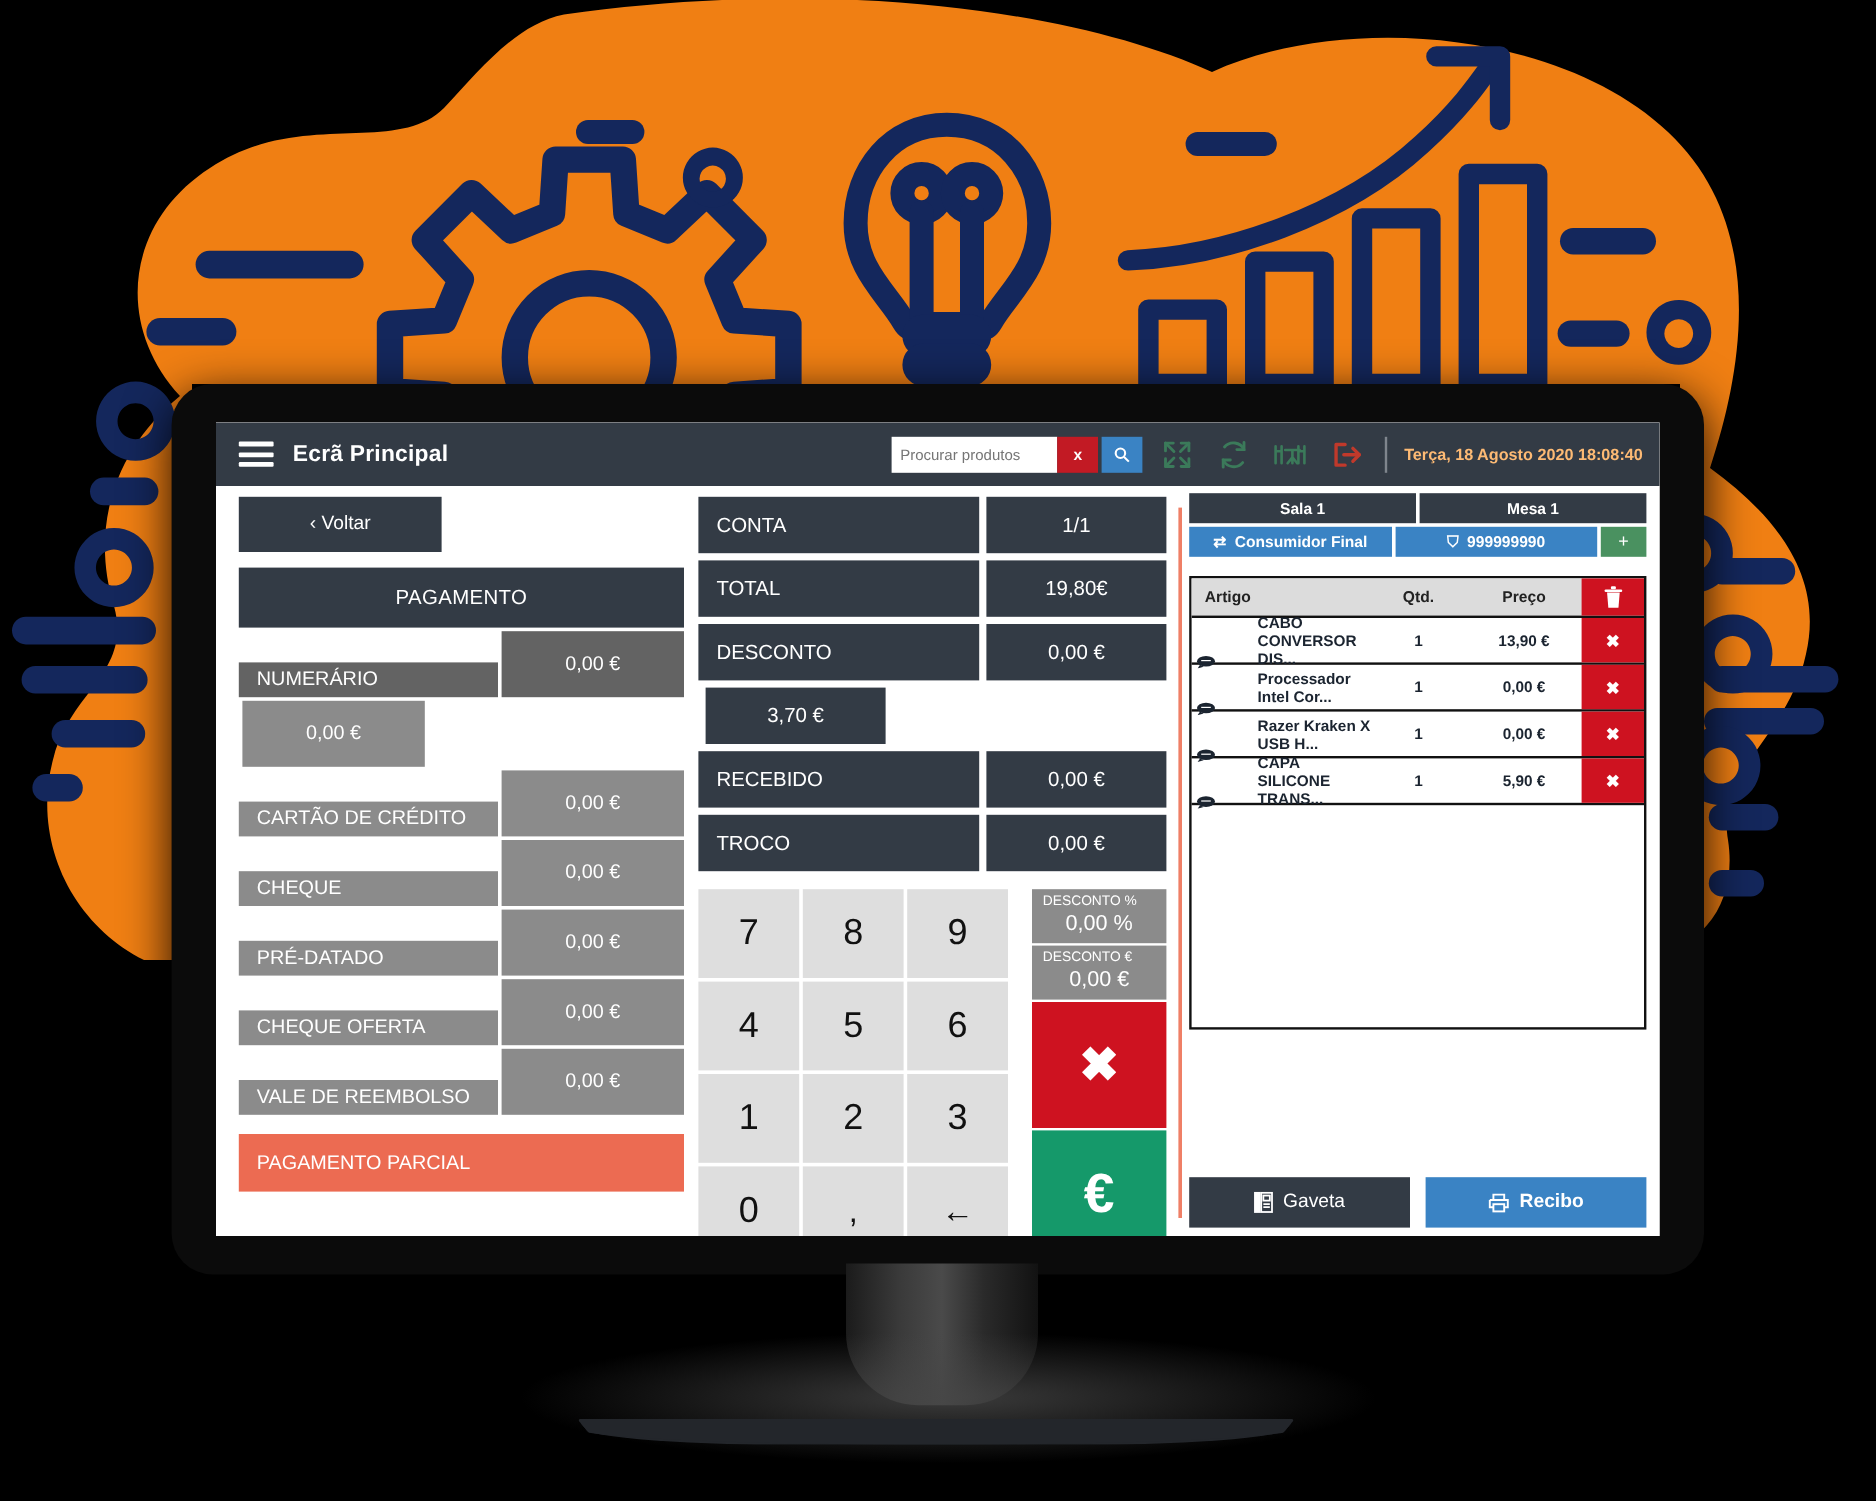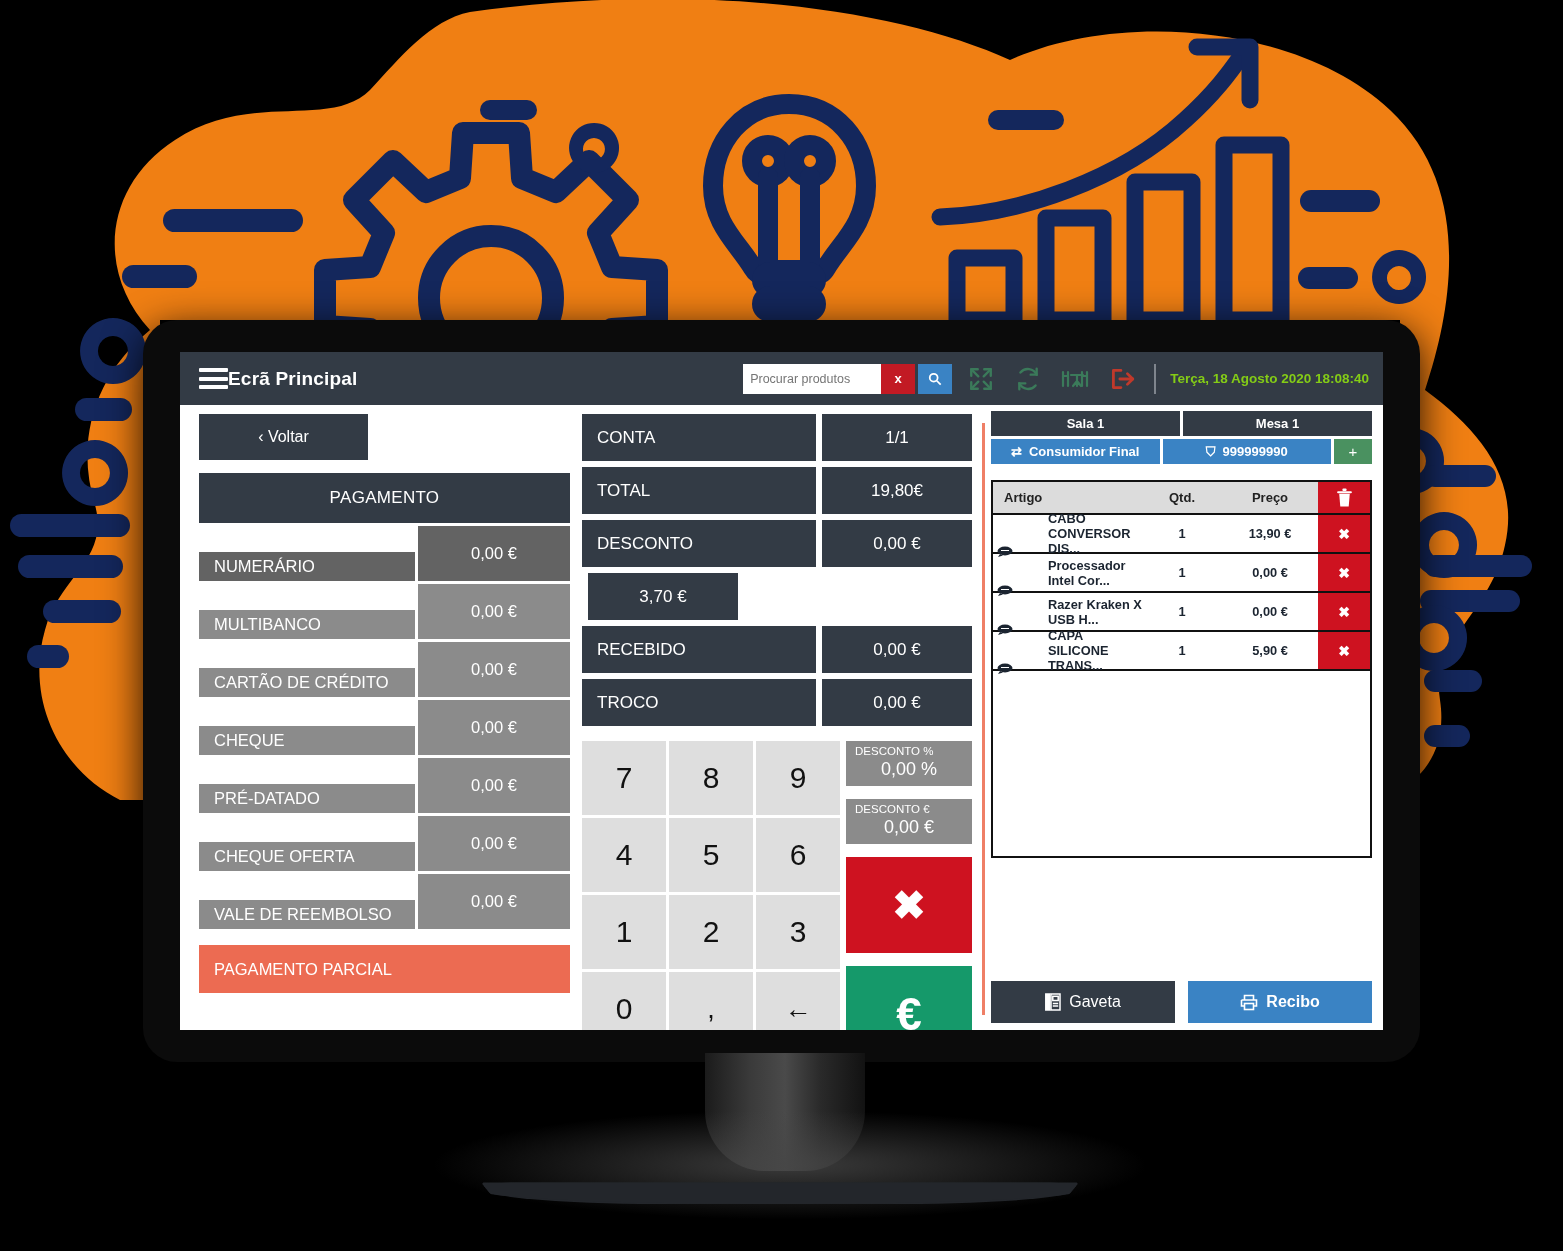--- a/index.html
+++ b/index.html
@@ -46,34 +46,34 @@
     background:#23262b; border-radius: 12px 12px 50% 50%;
   }
 
   
   .topbar {
     position:absolute; left:0; top:0; width:1203px; height:53px;
     background:#333b45; display:flex; align-items:center;
   }
   .hamburger { margin-left:19px; width:29px; height:21px; display:flex; flex-direction:column; justify-content:space-between; cursor:pointer; }
   .hamburger span { display:block; height:4px; background:#fff; border-radius:1px; }
-  .app-title { margin-left:0; color:#fff; font-weight:bold; font-size:19px; letter-spacing:.2px; }
+  .app-title { margin-left:16px; color:#fff; font-weight:bold; font-size:19px; letter-spacing:.2px; }
 
   .topbar-right { margin-left:auto; display:flex; align-items:center; height:100%; padding-right:14px; }
   .search-wrap { display:flex; height:30px; align-items:stretch; }
   .search-input {
     width:138px; background:#fff; border:none; outline:none;
     font-size:12.5px; color:#555; padding:0 7px; font-family:"Liberation Sans",sans-serif;
   }
   .search-clear { width:34px; background:#c21a24; color:#fff; border:none; font-size:13px; font-weight:bold; cursor:pointer; }
   .search-go { width:34px; background:#3a83c4; color:#fff; border:none; font-size:13px; cursor:pointer; margin-left:3px; display:flex;align-items:center;justify-content:center;}
   .tool-icon { width:36px; height:30px; margin-left:11px; display:flex; align-items:center; justify-content:center; cursor:pointer; }
   .tool-icon:first-of-type { margin-left:18px; }
   .divider-v { width:2px; height:30px; background:#7f858d; margin:0 14px; }
-  .clock { color:#84cc16; font-size:13.5px; font-weight:bold; white-space:nowrap; }
+  .clock { color:#fdba74; font-size:13.5px; font-weight:bold; white-space:nowrap; }
 
   
   .content { position:absolute; left:0; top:53px; width:1203px; height:625px; background:#fff; }
 
   
   .col-left { position:absolute; left:19px; top:9px; width:371px; }
   .btn-voltar {
     width:169px; height:46px; background:#333b45; color:#fff;
     display:flex; align-items:center; justify-content:center; font-size:16px; cursor:pointer;
   }
@@ -93,21 +93,21 @@
   
   .col-mid { position:absolute; left:402px; top:9px; width:390px; }
   .tot-row { display:flex; margin-bottom:6px; height:47px; }
   .tot-name { flex:1; background:#333b45; color:#fff; display:flex; align-items:center; padding-left:15px; font-size:17px; }
   .tot-val { width:150px; margin-left:6px; background:#333b45; color:#fff; display:flex; align-items:center; justify-content:center; font-size:17px; }
 
   .keypad { margin-top:15px; display:flex; }
   .keys { display:grid; grid-template-columns:repeat(3,84px); grid-auto-rows:74px; gap:3px; }
   .key { background:#dedede; color:#111; display:flex; align-items:center; justify-content:center; font-size:30px; cursor:pointer; }
   .key.sym { font-size:27px; }
-  .side-keys { margin-left:6px; width:133px; display:flex; flex-direction:column; gap:13px; }
+  .side-keys { margin-left:20px; width:133px; display:flex; flex-direction:column; gap:2px; }
   .disc-btn { background:#8b8b8b; color:#fff; padding:4px 9px 6px; cursor:pointer; }
   .disc-lbl { font-size:11.5px; display:block; line-height:1.15; }
   .disc-val { font-size:18px; display:block; text-align:center; margin-top:1px; }
   .cancel-btn { flex:1; background:#ce1220; display:flex; align-items:center; justify-content:center; cursor:pointer; min-height:96px; }
   .confirm-btn { flex:1; background:#15996a; display:flex; align-items:center; justify-content:center; cursor:pointer; min-height:96px; }
   .cancel-btn .glyph { color:#fff; font-size:40px; font-weight:bold; line-height:1; }
   .confirm-btn .glyph { color:#fff; font-size:46px; font-weight:bold; line-height:1; }
 
   
   .split-line { position:absolute; left:802px; top:18px; width:3px; height:592px; background:#ef7f66; }
@@ -283,21 +283,20 @@
 
         <div class="col-left">
           <div class="btn-voltar">‹ Voltar</div>
           <div class="pay-header">PAGAMENTO</div>
 
           <div class="pay-row alt">
             <div class="pay-name">NUMERÁRIO</div>
             <div class="pay-val">0,00 €</div>
           </div>
           <div class="pay-row">
-            <div class="pay-name">MULTIBANCO</div>
             <div class="pay-val">0,00 €</div>
           </div>
           <div class="pay-row">
             <div class="pay-name">CARTÃO DE CRÉDITO</div>
             <div class="pay-val">0,00 €</div>
           </div>
           <div class="pay-row">
             <div class="pay-name">CHEQUE</div>
             <div class="pay-val">0,00 €</div>
           </div>

